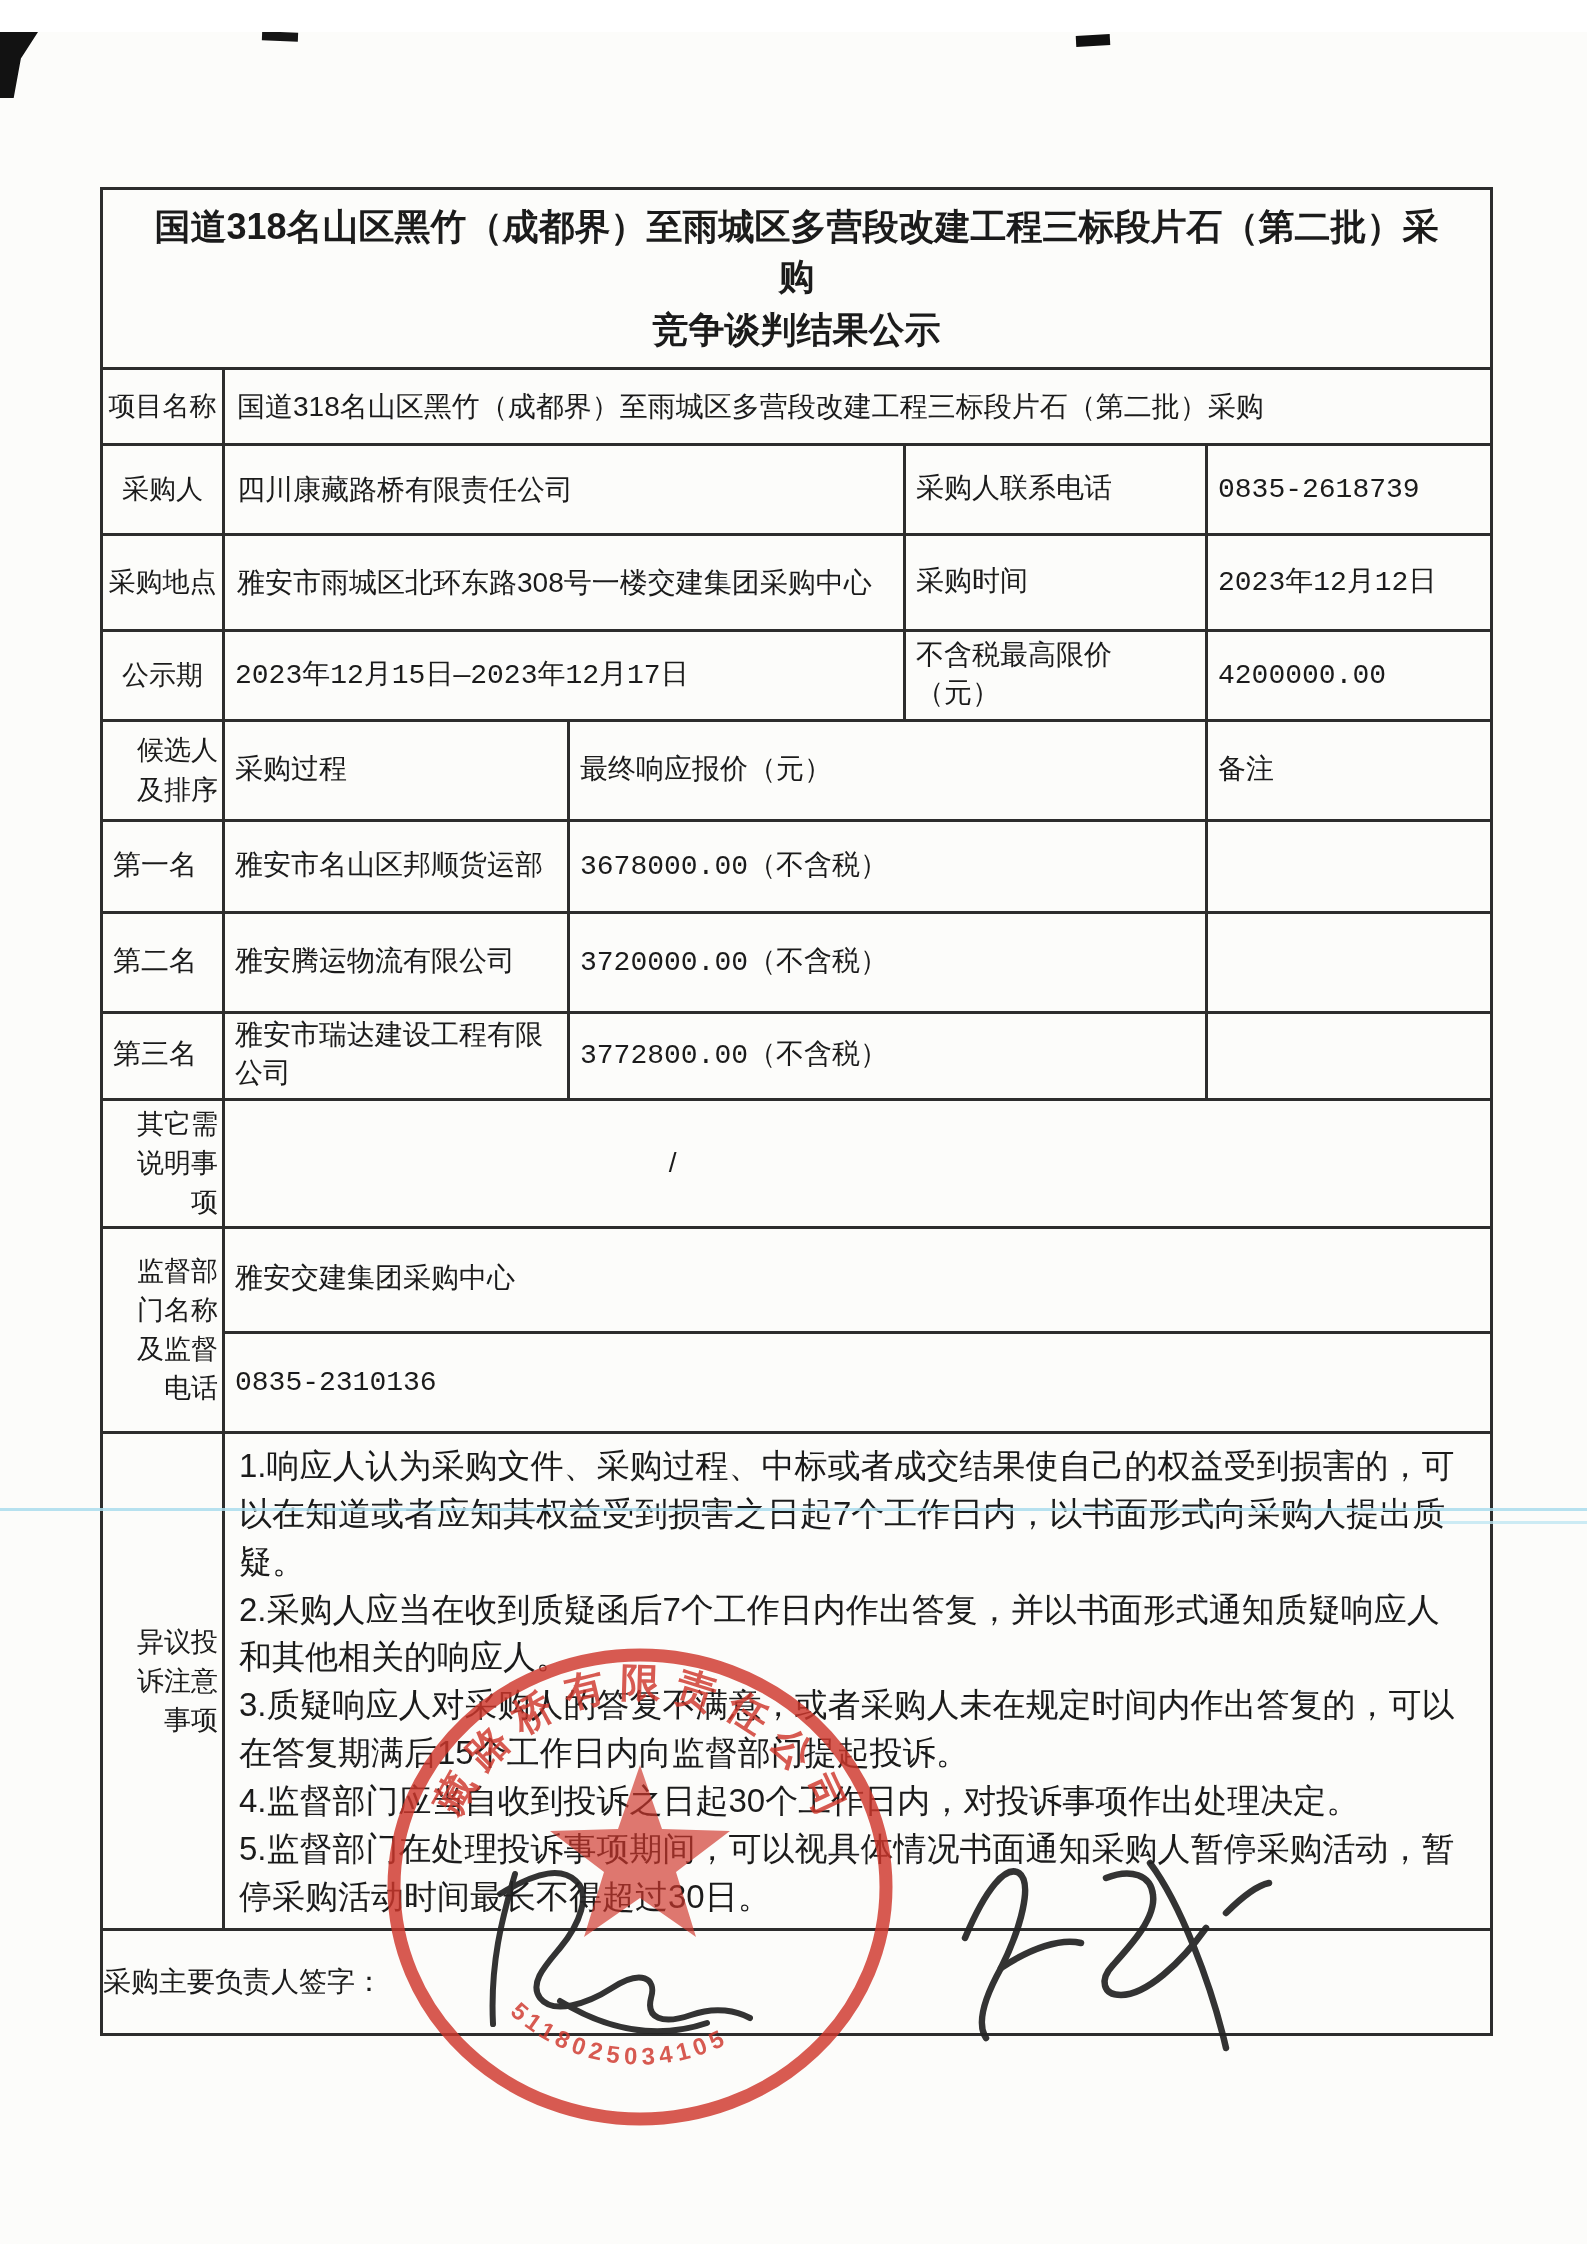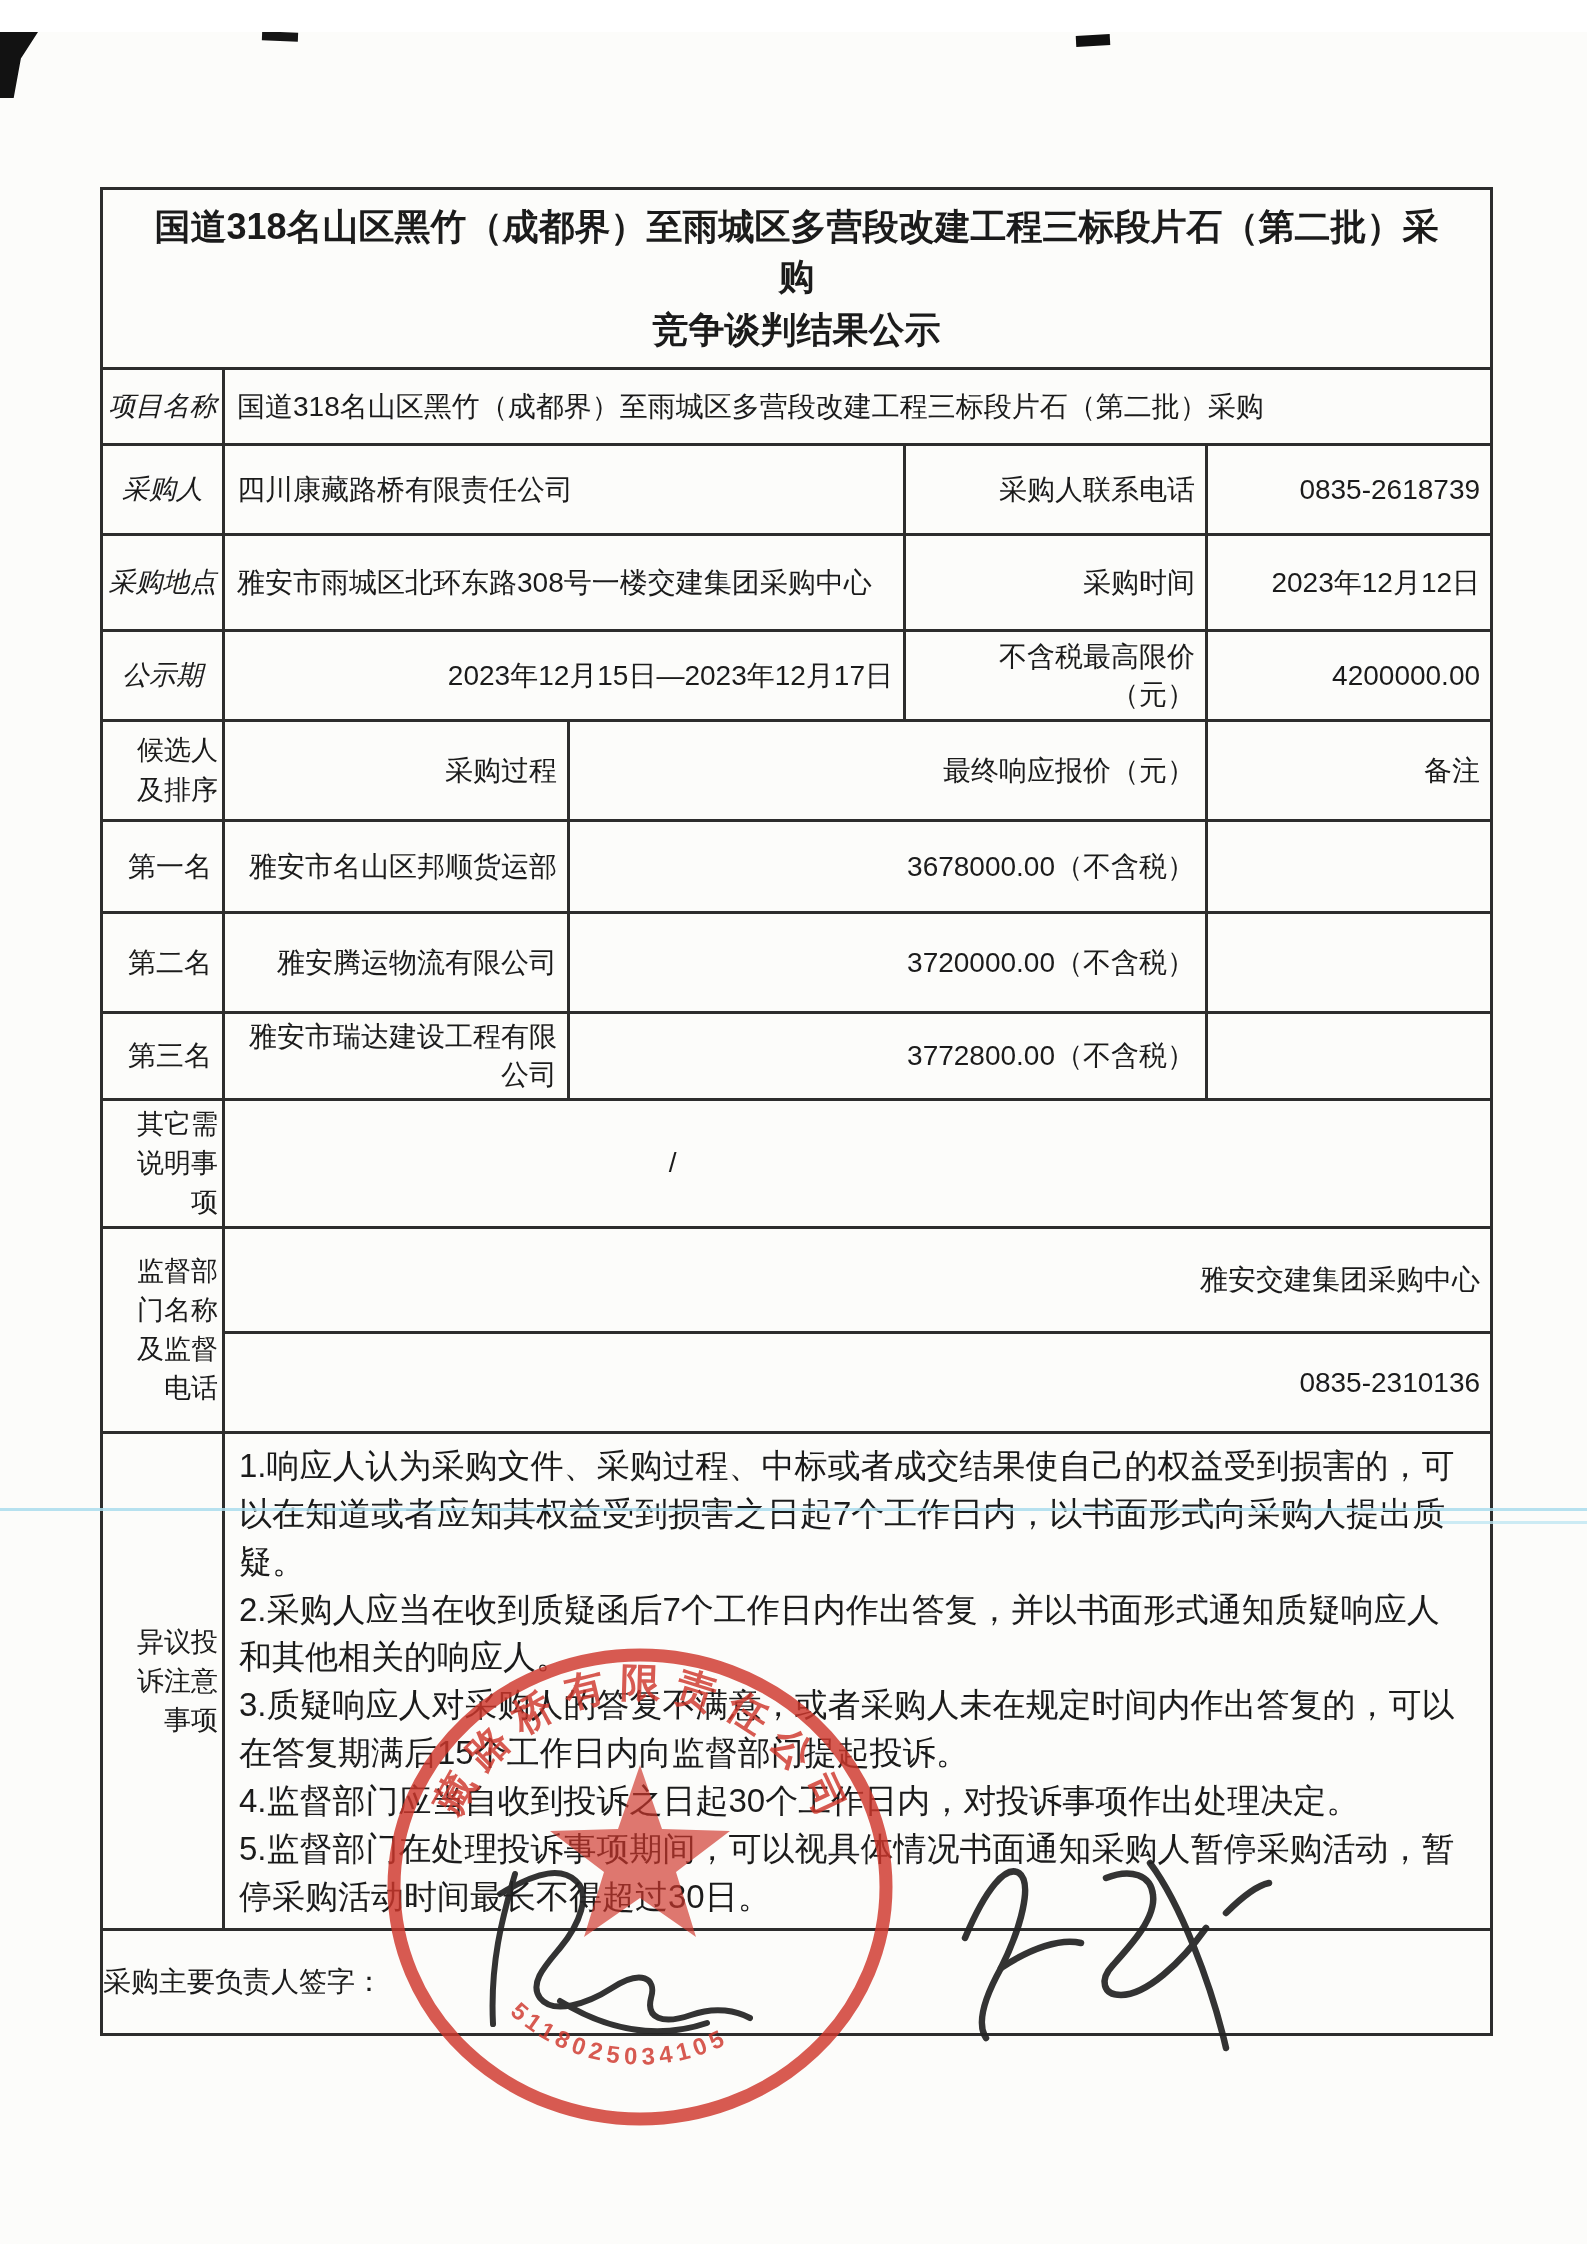--- a/index.html
+++ b/index.html
@@ -4,23 +4,23 @@
 <style>
   html,body{margin:0;padding:0;background:#ffffff;}
   .page{position:relative;width:1587px;height:2244px;background:#fcfcfa;overflow:hidden;
         font-family:"Liberation Sans","DejaVu Sans",sans-serif;color:#1b1b1b;margin-top:32px;}
   table.doc{position:absolute;left:100px;top:155px;width:1390px;border-collapse:collapse;
         table-layout:fixed;border:3px solid #262626;}
   td{border:3px solid #2d2d2d;font-size:28px;line-height:1.35;padding:4px 10px;
      vertical-align:middle;color:#1b1b1b;word-break:break-all;}
   .title-cell{text-align:center;font-weight:bold;font-size:36px;line-height:1.4;padding:6px 40px;}
   .subtitle{margin-top:2px;}
-  .lbl{font-size:27px;text-align:center;padding:4px 4px;font-style:italic;}
+  .lbl{font-size:27px;text-align:center;padding:4px 4px;}
   .lbl-left{font-size:27px;text-align:right;padding:4px 4px 4px 8px;line-height:1.45;}
-  .c{text-align:right;}
+  .c{text-align:left;font-family:Liberation Mono, monospace;}
   .l{text-align:left;padding-left:12px;}
   .other-val{text-align:center;padding-right:380px;}
   .objection-cell{font-size:33px;line-height:1.45;padding:8px 20px 8px 14px;}
   .objection-cell p{margin:0;}
   .sig-cell{position:relative;padding:0;}
   .sig-label{position:absolute;left:0;top:50%;transform:translateY(-50%);font-size:28px;}
   .overlay{position:absolute;left:0;top:0;width:1587px;height:2244px;pointer-events:none;}
   .scanline1{position:absolute;left:0;top:1476px;width:1587px;height:3px;background:#a9dcec;opacity:.85;}
   .scanline2{position:absolute;left:1438px;top:1489px;width:149px;height:3px;background:#bfe6f2;opacity:.8;}
   .corner-mark{position:absolute;left:0;top:0;width:38px;height:66px;background:#121212;

